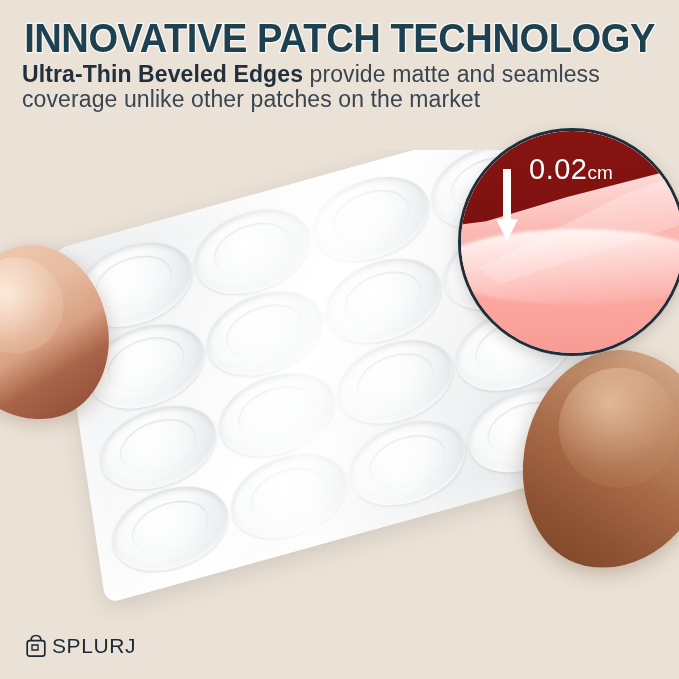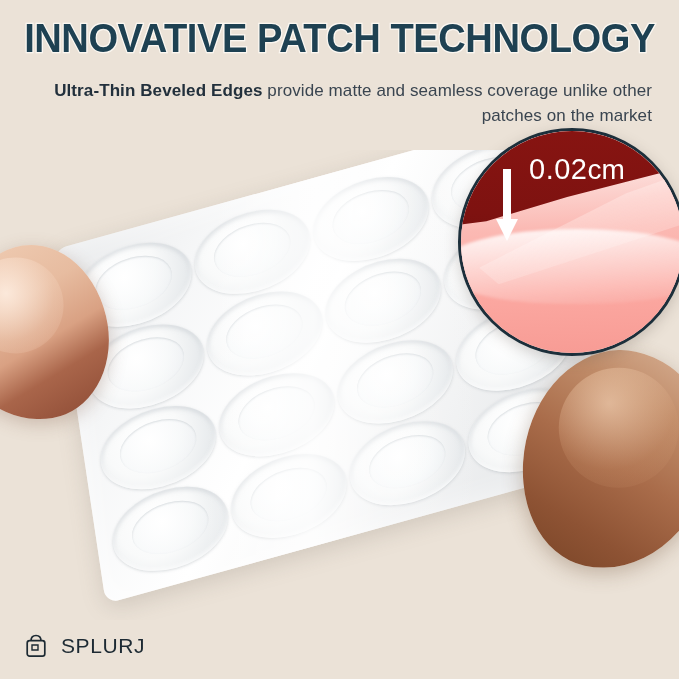--- a/index.html
+++ b/index.html
@@ -37,28 +37,27 @@
     -webkit-text-stroke: 2.5px #FBF7F1;
     paint-order: stroke fill;
     text-shadow:
       0 0 1px #FBF7F1,
       1px 1px 0 #FBF7F1,
       -1px -1px 0 #FBF7F1;
   }
   .subhead {
     position: absolute;
     left: 22px;
-    top: 78px;
+    top: 62px;
     width: 630px;
-    font-size: 17px;
+    font-size: 23px;
     line-height: 25px;
     color: #3A4550;
     font-weight: normal;
     letter-spacing: 0.1px;
-    text-align: right;
   }
   .subhead b {
     font-weight: bold;
     color: #22303C;
   }
 
   
   .scene {
     position: absolute;
     left: 0;
@@ -275,32 +274,32 @@
     left: 68px;
     top: 22px;
     color: #FFFFFF;
     font-size: 29px;
     line-height: 32px;
     font-weight: normal;
     letter-spacing: 0.5px;
     white-space: nowrap;
   }
   .mag-label .unit {
-    font-size: 28px;
+    font-size: 19px;
     letter-spacing: 0;
   }
 
   
   .brand {
     position: absolute;
     left: 25px;
     top: 634px;
     display: flex;
     align-items: center;
-    gap: 14px;
+    gap: 5px;
   }
   .brand-name {
     font-size: 21px;
     letter-spacing: 0.6px;
     color: #1D2A33;
     font-weight: normal;
   }
 </style>
 </head>
 <body>

